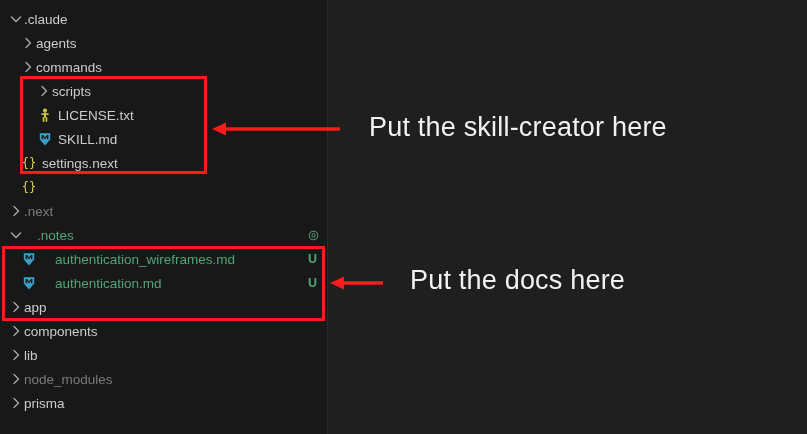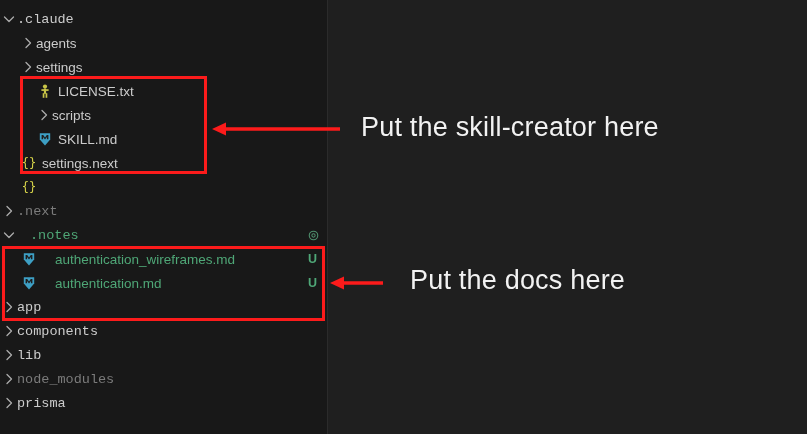--- a/index.html
+++ b/index.html
@@ -78,21 +78,21 @@
   }
 
   .gear-badge {
     position: absolute;
     right: 8px;
     top: 0; bottom: 0;
     display: flex; align-items: center;
   }
 
   
-  .i0 { padding-left: 1px; font-family: Liberation Mono, monospace; }
+  .i0 { padding-left: 8px; }
   .i1 { padding-left: 20px; }
   .i2 { padding-left: 36px; }
 
   
   .anno-box {
     position: absolute;
     border: 3px solid #fc1b1b;
     pointer-events: none;
     background: transparent;
   }
@@ -136,45 +136,45 @@
           <span class="label white">agents</span>
         </div>
         <div class="row i1">
           <span class="twisty">
       <svg viewBox="0 0 16 16">
               <g transform="">
       <path d="M6 3.5 L10.5 8 L6 12.5" fill="none" stroke="#c5c5c5" stroke-width="1.3" stroke-linecap="round" stroke-linejoin="round"></path>
       </g>
             </svg>
           </span>
-          <span class="label white">settings</span>
+          <span class="label white">commands</span>
+        </div>
+        <div class="row i2">
+          <span class="twisty">
+      <svg viewBox="0 0 16 16">
+              <g transform="">
+      <path d="M6 3.5 L10.5 8 L6 12.5" fill="none" stroke="#c5c5c5" stroke-width="1.3" stroke-linecap="round" stroke-linejoin="round"></path>
+      </g>
+            </svg>
+          </span>
+          <span class="label white">scripts</span>
         </div>
         <div class="row i2">
           <span class="ficon">
       <svg width="14" height="15" viewBox="0 0 14 15">
         <circle cx="7" cy="2.6" r="2.1" fill="#c8c447"></circle>
         <rect x="5.9" y="4.6" width="2.2" height="5.2" fill="#c8c447"></rect>
         <rect x="3.4" y="5.2" width="7.2" height="1.7" fill="#c8c447"></rect>
         <rect x="4.7" y="9.2" width="1.7" height="4.6" fill="#c8c447"></rect>
         <rect x="7.6" y="9.2" width="1.7" height="4.6" fill="#c8c447"></rect>
       </svg>
           </span>
           <span class="label white">LICENSE.txt</span>
         </div>
         <div class="row i2">
-          <span class="twisty">
-      <svg viewBox="0 0 16 16">
-              <g transform="">
-      <path d="M6 3.5 L10.5 8 L6 12.5" fill="none" stroke="#c5c5c5" stroke-width="1.3" stroke-linecap="round" stroke-linejoin="round"></path>
-      </g>
-            </svg>
-          </span>
-          <span class="label white">scripts</span>
-        </div>
-        <div class="row i2">
           <span class="ficon">
       <svg width="14" height="15" viewBox="0 0 14 15">
         <path d="M1.8 1.2 H12.2 V7.6 L7 13.6 L1.8 7.6 Z" fill="#3d9fc4"></path>
         <path d="M3.6 3.0 H5.2 L7 5.4 L8.8 3.0 H10.4 V7.2 H8.9 V5.1 L7 7.4 L5.1 5.1 V7.2 H3.6 Z" fill="#1e1e1e"></path>
       </svg>
           </span>
           <span class="label white">SKILL.md</span>
         </div>
         <div class="row i1">
           <span class="ficon">
@@ -289,21 +289,21 @@
         </div>
       </div>
   </div>
 
   <div id="overlay">
       <div class="anno-box" style="left: 20px; top: 76px; width: 187px; height: 98px;"></div>
       <div class="anno-arrow" style="left: 208px; top: 117px; width: 136px; height: 24px;"><svg width="136" height="24" viewBox="0 0 136 24">
        <line x1="132" y1="12" x2="16" y2="12" stroke="#fc1b1b" stroke-width="3.4"></line>
        <path d="M4 12 L18 5.5 L18 18.5 Z" fill="#fc1b1b"></path>
      </svg></div>
-      <div class="anno-text" style="left: 361px; top: 112px; text-align: right;">Put the skill-creator here</div>
+      <div class="anno-text" style="left: 369px; top: 112px; text-align: right;">Put the skill-creator here</div>
       <div class="anno-box" style="left: 2px; top: 246px; width: 323px; height: 75px;"></div>
       <div class="anno-arrow" style="left: 326px; top: 271px; width: 61px; height: 24px;"><svg width="61" height="24" viewBox="0 0 61 24">
        <line x1="57" y1="12" x2="16" y2="12" stroke="#fc1b1b" stroke-width="3.4"></line>
        <path d="M4 12 L18 5.5 L18 18.5 Z" fill="#fc1b1b"></path>
      </svg></div>
       <div class="anno-text" style="left: 410px; top: 265px;">Put the docs here</div>
     </div>
 
 </div>
 

